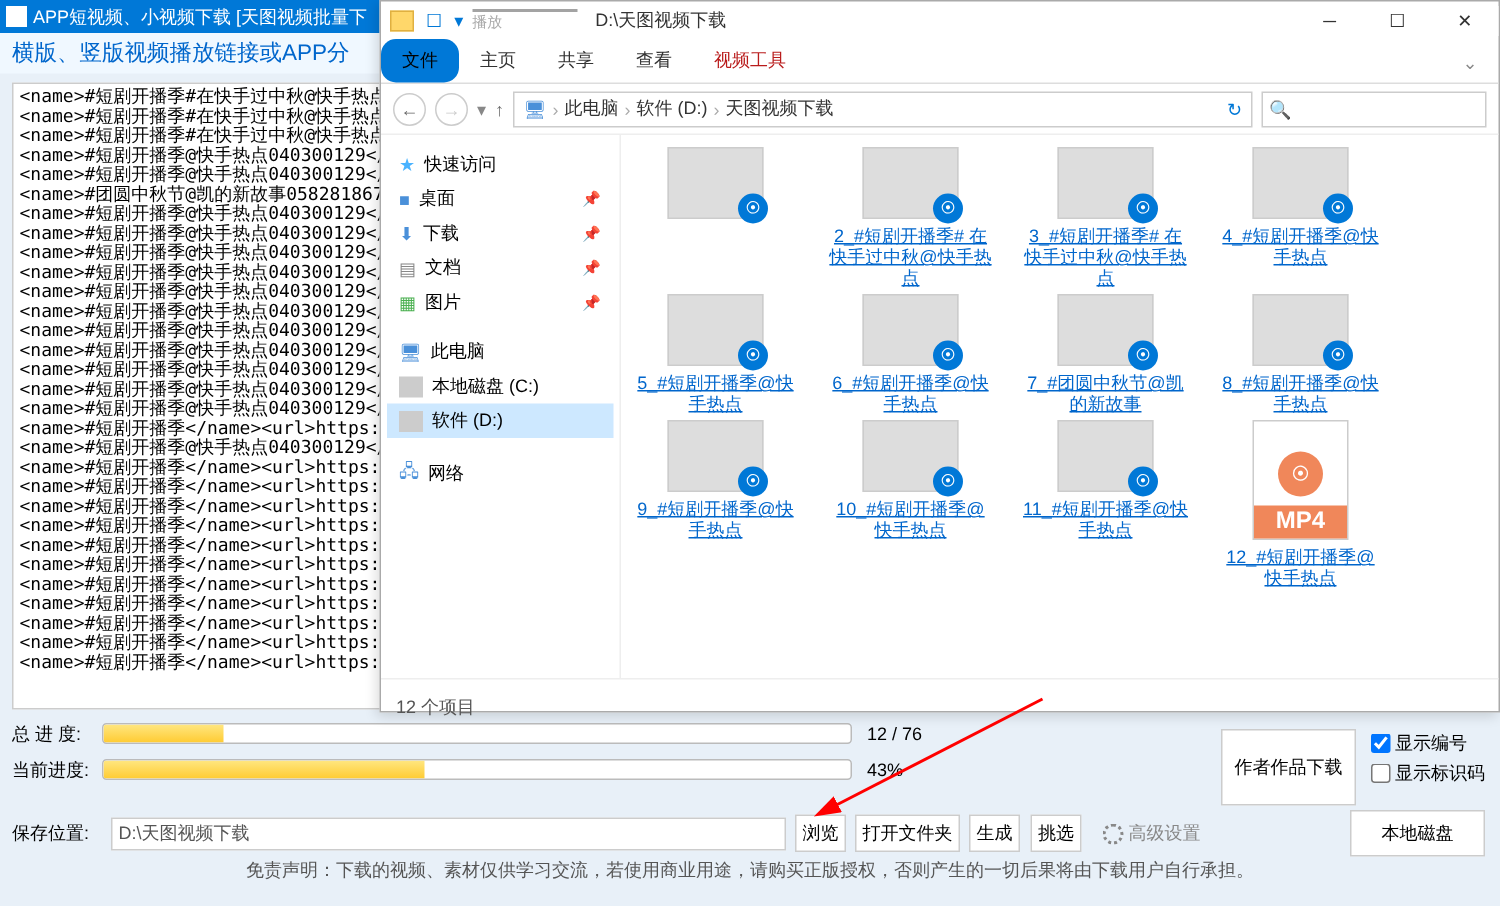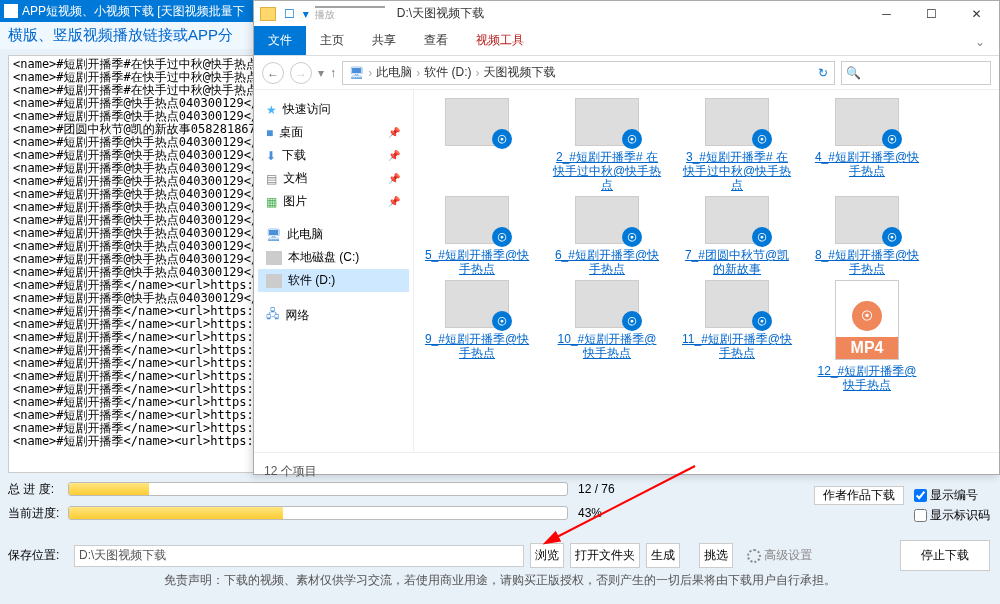--- a/index.html
+++ b/index.html
@@ -13,45 +13,45 @@
 .text-area { position: absolute; top: 55px; left: 8px; width: 984px; height: 418px; background: #fff; border: 1px solid #ccc; overflow-y: hidden; overflow-x: auto; padding: 2px 4px; font-family: SimSun, monospace; font-size: 12px; line-height: 13px; color: #000; white-space: pre; }
 
 .status-panel { position: absolute; top: 480px; left: 8px; right: 8px; }
 .progress-row { display: flex; align-items: center; margin-bottom: 6px; height: 18px; }
 .progress-row .lbl { width: 60px; color: #000; }
 .progress-bar { width: 500px; height: 14px; background: #fff; border: 1px solid #bbb; border-radius: 3px; overflow: hidden; margin-right: 10px; }
 .progress-fill { height: 100%; background: linear-gradient(#ffe680, #ffcc33); }
 .progress-text { width: 70px; color: #000; }
 
 .btn-panel { position: absolute; top: 486px; right: 10px; display: flex; gap: 10px; align-items: flex-start; }
-.btn { background: #fff; border: 1px solid #ccc; padding: 0 8px; cursor: pointer; }
+.btn { background: #fff; border: 1px solid #ccc; padding: 16px 8px; cursor: pointer; }
 .btn-sm { padding: 3px 4px; }
 .checkbox-row { display: flex; align-items: center; gap: 3px; line-height: 18px; }
 .checkbox-row input { width: 13px; height: 13px; }
 .checkbox-col { display: flex; flex-direction: column; gap: 2px; }
 
 .save-row { position: absolute; top: 540px; left: 8px; right: 10px; display: flex; align-items: center; gap: 6px; }
 .save-row .lbl { width: 60px; }
 .save-row input[type=text] { width: 450px; height: 22px; border: 1px solid #ccc; padding: 0 4px; color: #555; }
-.gen-row { display: flex; gap: 19px; }
+.gen-row { display: flex; gap: 7px; }
 
 .disclaimer { position: absolute; top: 572px; left: 0; right: 0; text-align: center; color: #555; font-size: 12px; }
 
 
 .explorer { position: absolute; top: 0; left: 253px; width: 747px; height: 475px; background: #fff; border: 1px solid #aaa; box-shadow: -2px 2px 8px rgba(0,0,0,.15); }
 .exp-top { display: flex; height: 25px; align-items: center; }
 .exp-qat { background: #fff; display: flex; align-items: center; padding: 0 6px; gap: 8px; }
 .exp-qat .folder-icon { width: 16px; height: 14px; background: #ffd76a; border: 1px solid #e0b040; }
 .exp-title-right { flex: 1; padding-left: 12px; color: #333; }
 .exp-win-btns { display: flex; }
 .exp-win-btn { width: 45px; height: 20px; text-align: center; line-height: 20px; color: #333; }
 .exp-win-btn.close { background: #fff; }
 .ribbon-tabs { height: 30px; display: flex; align-items: flex-end; border-bottom: 1px solid #ddd; }
 .ribbon-tab { padding: 6px 14px; color: #333; cursor: pointer; }
-.ribbon-tab.file { background: #0078d7; color: #ffffff; }
+.ribbon-tab.file { background: #0078d7; color: #000000; border-radius: 10px; }
 .ribbon-contextual { border-top: 2px solid #a3a3a3; color: #888; text-align: left; }
 .ribbon-contextual .grp { font-size: 10px; color: #aaa; }
 .exp-nav { height: 34px; display: flex; align-items: center; padding: 0 8px; gap: 6px; border-bottom: 1px solid #eee; }
 .nav-arrow { width: 22px; height: 22px; border-radius: 11px; border: 1px solid #ccc; text-align: center; line-height: 20px; color: #666; }
 .crumb-bar { flex: 1; height: 24px; border: 1px solid #ccc; display: flex; align-items: center; padding: 0 6px; gap: 4px; }
 .crumb { color: #333; }
 .crumb-sep { color: #aaa; }
 .search-box { width: 150px; height: 24px; border: 1px solid #ccc; display: flex; align-items: center; padding: 0 4px; color: #888; }
 .exp-body { display: flex; height: 362px; }
 .sidebar { width: 160px; border-right: 1px solid #eee; padding: 8px 4px; overflow: hidden; }
@@ -155,21 +155,21 @@
     <span class="lbl">保存位置:</span>
     <input type="text" value="D:\天图视频下载" style="">
     <button class="btn btn-sm">浏览</button>
     <button class="btn btn-sm">打开文件夹</button>
     <div class="gen-row">
       <button class="btn btn-sm">生成</button>
       <button class="btn btn-sm">挑选</button>
     </div>
     <span style="color:#888; margin-left:8px;"><span class="gear-icon"></span> <span>高级设置</span></span>
     <div style="flex:1"></div>
-    <button class="stop-btn">停止下载</button>
+    <button class="stop-btn">本地磁盘</button>
   </div>
 
   <div class="disclaimer">免责声明：下载的视频、素材仅供学习交流，若使用商业用途，请购买正版授权，否则产生的一切后果将由下载用户自行承担。</div>
 </div>
 
 <div class="explorer">
   <div class="exp-top">
     <div class="exp-qat">
       <span class="folder-icon"></span>
       <span style="color:#0078d7;">☐</span>

